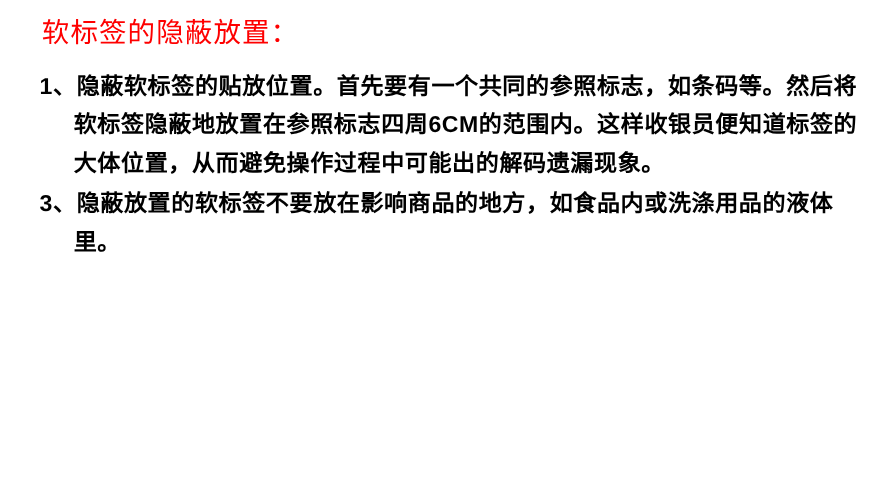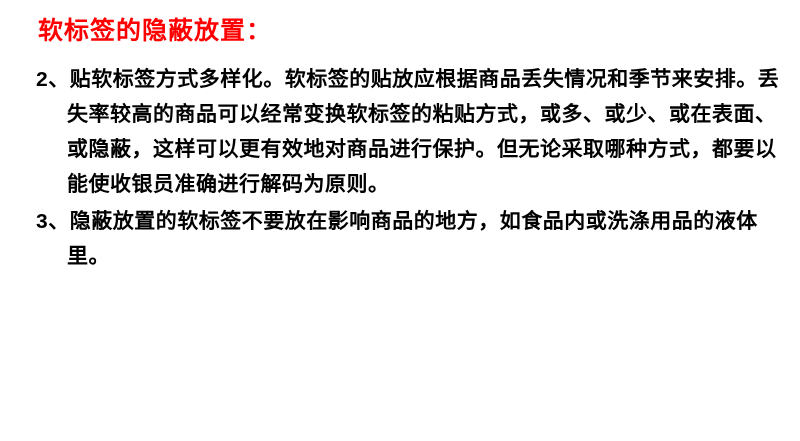--- a/index.html
+++ b/index.html
@@ -16,21 +16,21 @@
   .page {
     width: 800px;
     height: 441px;
     box-sizing: border-box;
     background: #ffffff;
   }
   .doc-title {
     margin: 13px 6px 14px 38px;
     font-size: 25px;
     line-height: 34px;
-    font-weight: bold;
+    font-weight: normal;
     color: #fe0000;
     letter-spacing: 1px;
   }
   .doc-body {
     color: #000000;
     font-size: 21px;
     line-height: 35px;
     font-weight: bold;
     letter-spacing: 0.5px;
   }
@@ -50,19 +50,19 @@
 </head>
 <body>
 
 <div class="page">
 
   <h1 class="doc-title">软标签的隐蔽放置：</h1>
 
   <div class="doc-body">
 
 
+    <p class="item"><span class="marker">1、</span><span>隐蔽软标签的贴放位置。首先要有一个共同的参照标志，如条码等。然后将软标签隐蔽地放置在参照标志四周6CM的范围内。这样收银员便知道标签的大体位置，从而避免操作过程中可能出的解码遗漏现象。</span></p>
 
-    <p class="item"><span class="marker">2、</span><span>贴软标签方式多样化。软标签的贴放应根据商品丢失情况和季节来安排。丢失率较高的商品可以经常变换软标签的粘贴方式，或多、或少、或在表面、或隐蔽，这样可以更有效地对商品进行保护。但无论采取哪种方式，都要以能使收银员准确进行解码为原则。</span></p>
 
     <p class="item"><span class="marker">3、</span><span>隐蔽放置的软标签不要放在影响商品的地方，如食品内或洗涤用品的液体里。</span></p>
 
   </div>
 </div>
 
 </body></html>

